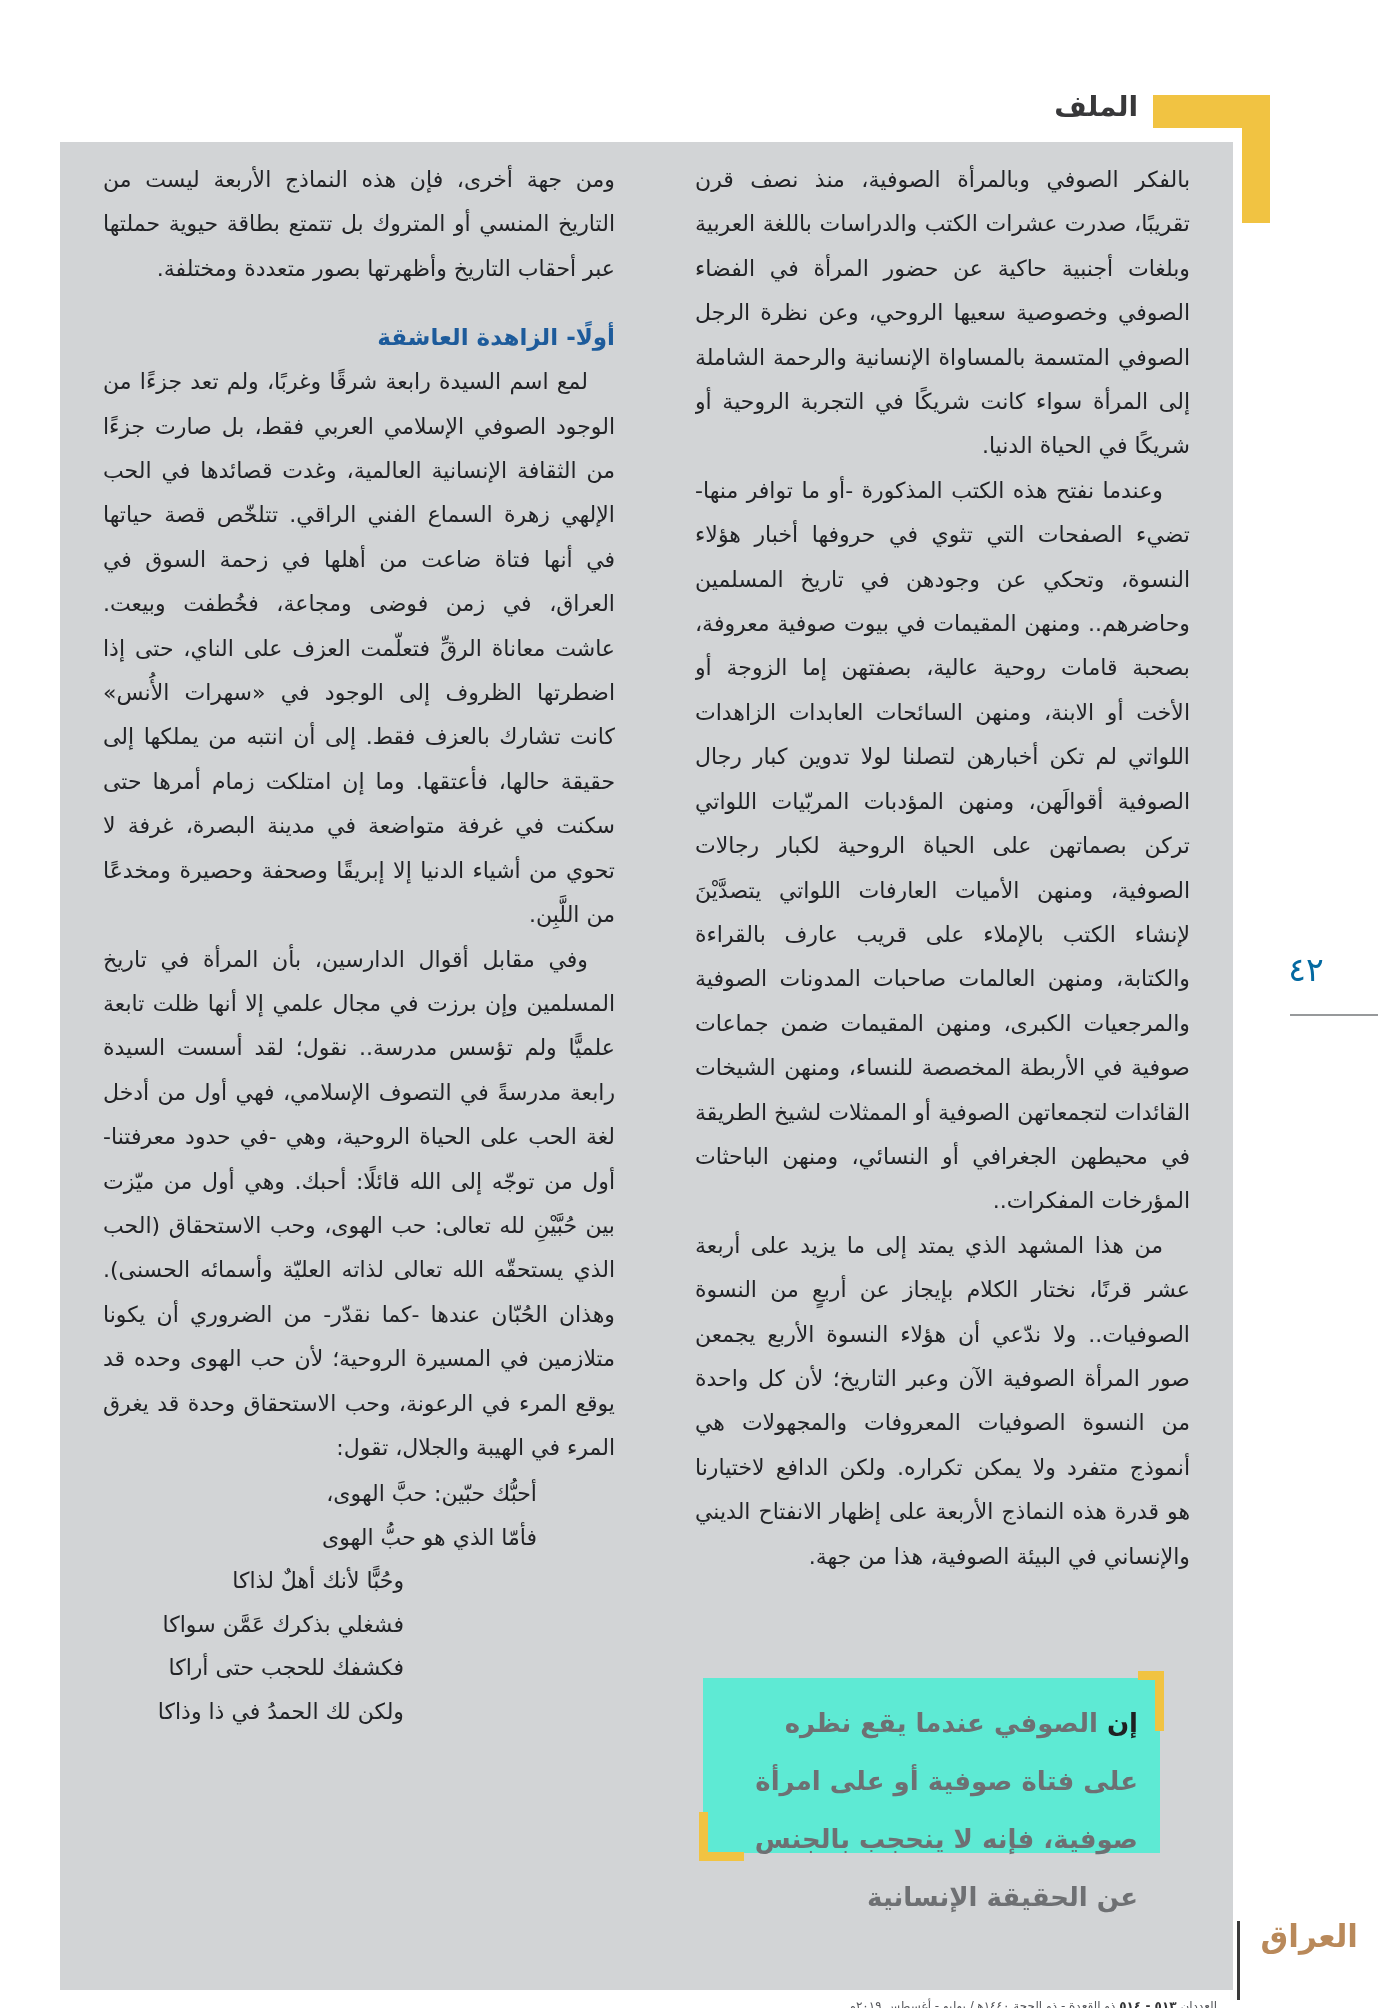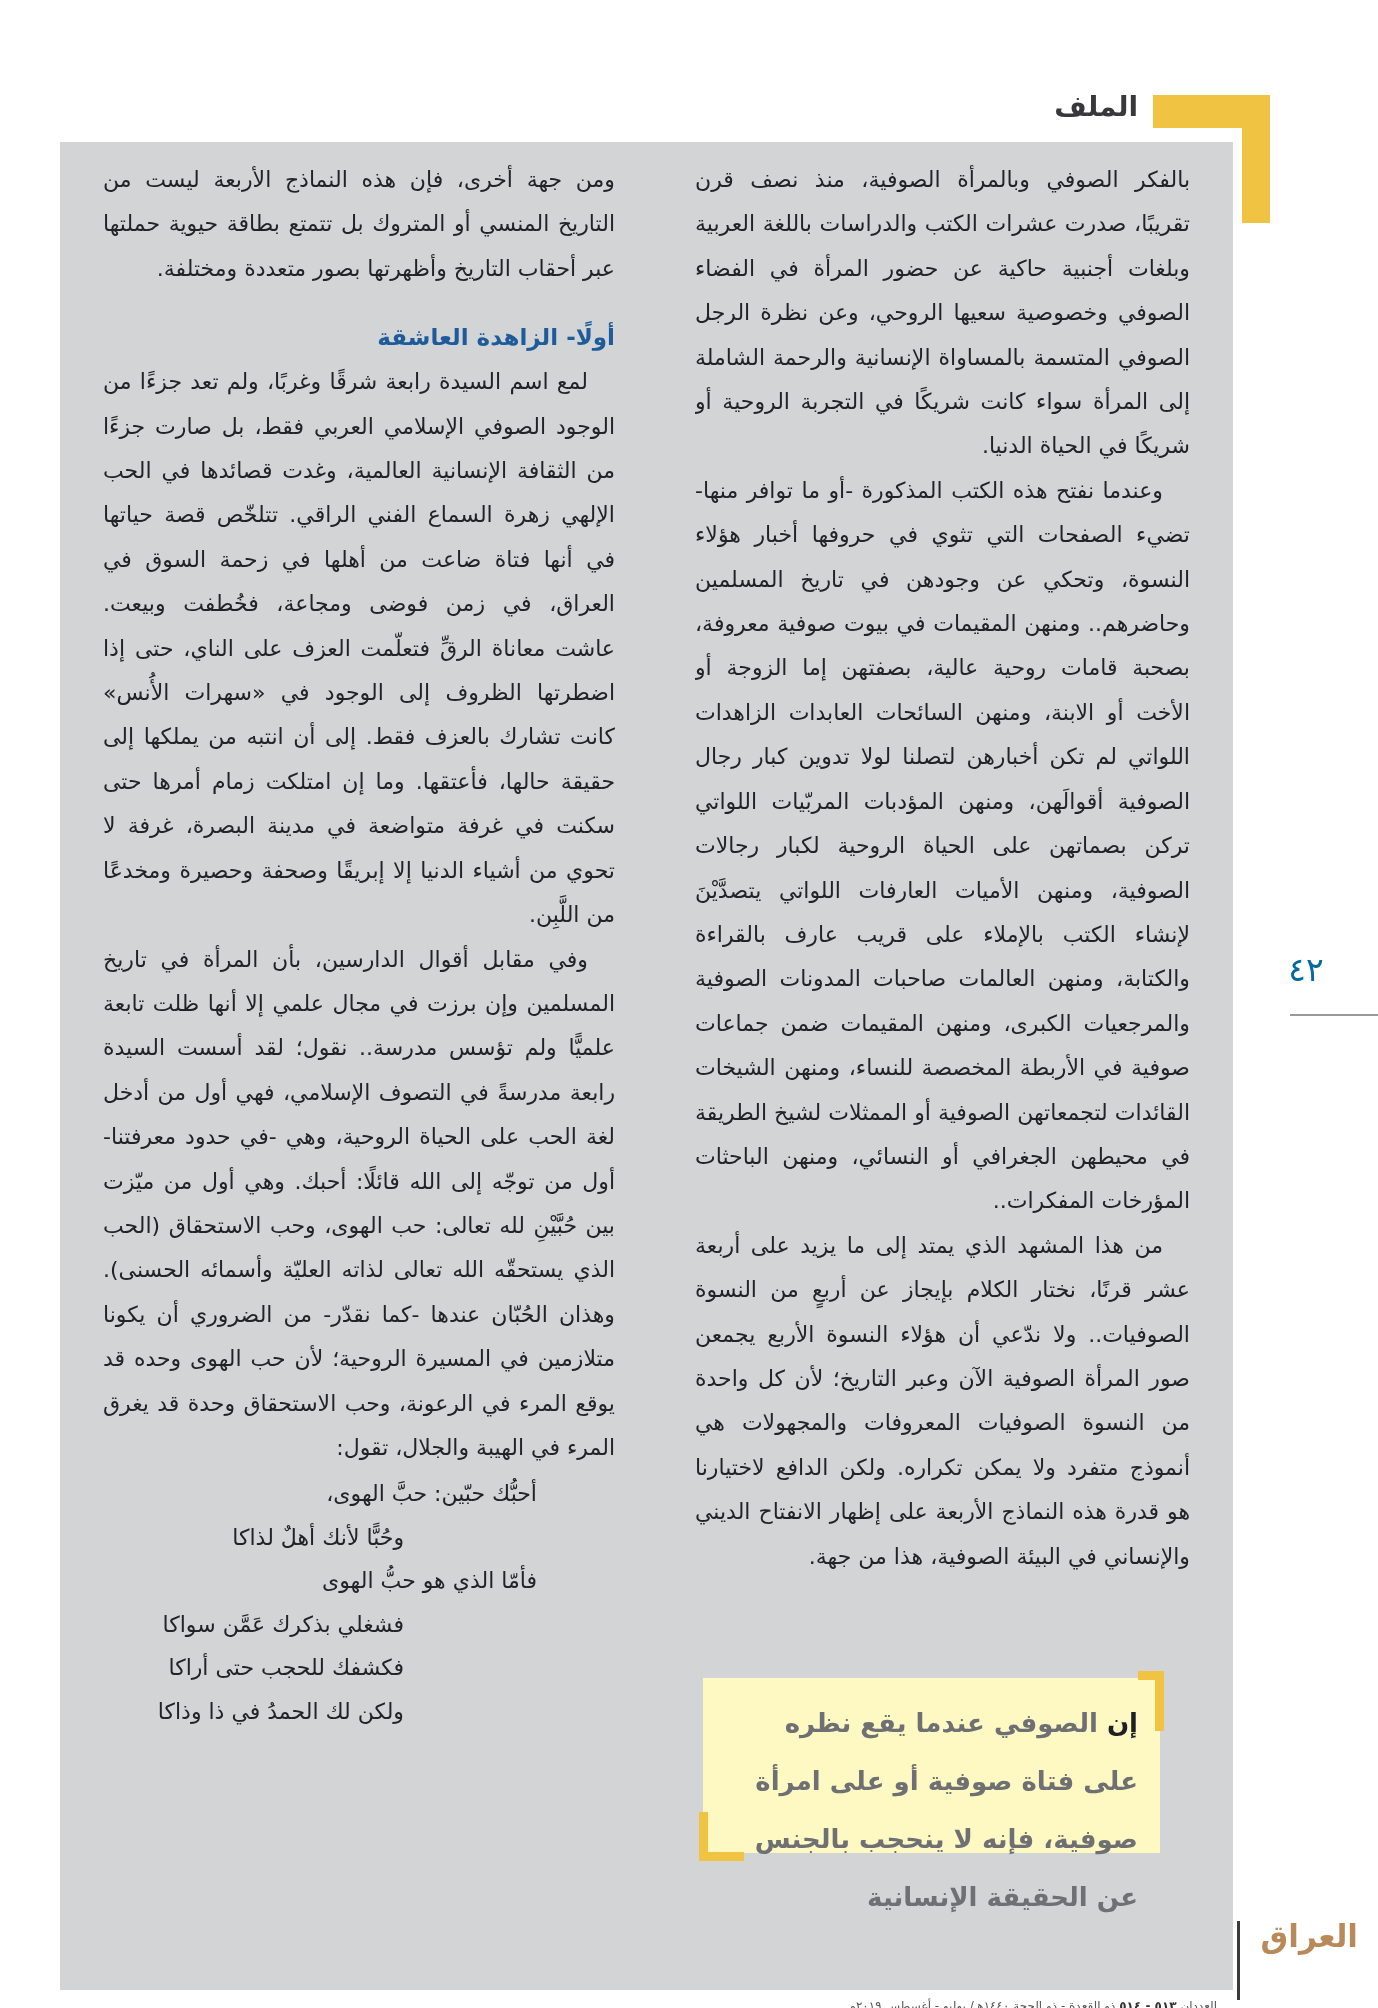--- a/index.html
+++ b/index.html
@@ -27,21 +27,21 @@
   .blue-heading{font-weight:bold;color:#1D5B9B;font-size:23px;line-height:45px;}
   .blue-heading.first{margin-top:24px;}
   .poem{margin-top:2px;}
   .verse{line-height:43.5px;text-align:right;white-space:nowrap;}
   .verse.odd{padding-left:0;padding-right:0;text-align:right;margin-right:0;
              padding-right:0;}
   .verse.odd{padding-right:78px;}
   .verse.even{padding-right:211px;}
   
   .quote-box{
-    left:703px;top:1678px;width:457px;height:175px;background:#fef9c3;
+    left:703px;top:1678px;width:457px;height:175px;background:#5eead4;
     direction:rtl;box-sizing:border-box;padding:16px 22px 0 18px;
     font-size:26px;font-weight:bold;line-height:58px;color:#6E7073;
     text-align:right;
   }
   .quote-box .lead{color:#1f2022;}
   .q-tr-h{left:1138px;top:1671px;width:26px;height:9px;background:#F1C342;}
   .q-tr-v{left:1155px;top:1671px;width:9px;height:60px;background:#F1C342;}
   .q-bl-v{left:699px;top:1812px;width:9px;height:49px;background:#F1C342;}
   .q-bl-h{left:699px;top:1852px;width:45px;height:9px;background:#F1C342;}
   
@@ -73,22 +73,22 @@
     <p class="indent">من هذا المشهد الذي يمتد إلى ما يزيد على أربعة عشر قرنًا، نختار الكلام بإيجاز عن أربعٍ من النسوة الصوفيات.. ولا ندّعي أن هؤلاء النسوة الأربع يجمعن صور المرأة الصوفية الآن وعبر التاريخ؛ لأن كل واحدة من النسوة الصوفيات المعروفات والمجهولات هي أنموذج متفرد ولا يمكن تكراره. ولكن الدافع لاختيارنا هو قدرة هذه النماذج الأربعة على إظهار الانفتاح الديني والإنساني في البيئة الصوفية، هذا من جهة.</p>
   </div>
 
   <div class="abs col col-left" dir="rtl">
     <p>ومن جهة أخرى، فإن هذه النماذج الأربعة ليست من التاريخ المنسي أو المتروك بل تتمتع بطاقة حيوية حملتها عبر أحقاب التاريخ وأظهرتها بصور متعددة ومختلفة.</p>
     <div class="blue-heading first">أولًا- الزاهدة العاشقة</div>
     <p class="indent">لمع اسم السيدة رابعة شرقًا وغربًا، ولم تعد جزءًا من الوجود الصوفي الإسلامي العربي فقط، بل صارت جزءًا من الثقافة الإنسانية العالمية، وغدت قصائدها في الحب الإلهي زهرة السماع الفني الراقي. تتلخّص قصة حياتها في أنها فتاة ضاعت من أهلها في زحمة السوق في العراق، في زمن فوضى ومجاعة، فخُطفت وبيعت. عاشت معاناة الرقِّ فتعلّمت العزف على الناي، حتى إذا اضطرتها الظروف إلى الوجود في «سهرات الأُنس» كانت تشارك بالعزف فقط. إلى أن انتبه من يملكها إلى حقيقة حالها، فأعتقها. وما إن امتلكت زمام أمرها حتى سكنت في غرفة متواضعة في مدينة البصرة، غرفة لا تحوي من أشياء الدنيا إلا إبريقًا وصحفة وحصيرة ومخدعًا من اللَّبِن.</p>
     <p class="indent">وفي مقابل أقوال الدارسين، بأن المرأة في تاريخ المسلمين وإن برزت في مجال علمي إلا أنها ظلت تابعة علميًّا ولم تؤسس مدرسة.. نقول؛ لقد أسست السيدة رابعة مدرسةً في التصوف الإسلامي، فهي أول من أدخل لغة الحب على الحياة الروحية، وهي -في حدود معرفتنا- أول من توجّه إلى الله قائلًا: أحبك. وهي أول من ميّزت بين حُبَّيْنِ لله تعالى: حب الهوى، وحب الاستحقاق (الحب الذي يستحقّه الله تعالى لذاته العليّة وأسمائه الحسنى). وهذان الحُبّان عندها -كما نقدّر- من الضروري أن يكونا متلازمين في المسيرة الروحية؛ لأن حب الهوى وحده قد يوقع المرء في الرعونة، وحب الاستحقاق وحدة قد يغرق المرء في الهيبة والجلال، تقول:</p>
     <div class="poem">
       <div class="verse odd">أحبُّك حبّين: حبَّ الهوى،</div>
+      <div class="verse odd">فأمّا الذي هو حبُّ الهوى</div>
       <div class="verse even">وحُبًّا لأنك أهلٌ لذاكا</div>
-      <div class="verse odd">فأمّا الذي هو حبُّ الهوى</div>
       <div class="verse even">فشغلي بذكرك عَمَّن سواكا</div>
       <div class="verse even">فكشفك للحجب حتى أراكا</div>
       <div class="verse even">ولكن لك الحمدُ في ذا وذاكا</div>
     </div>
   </div>
 
   <div class="abs quote-box" dir="rtl"><span class="lead">إن</span><span> الصوفي عندما يقع نظره على فتاة صوفية أو على امرأة صوفية، فإنه لا ينحجب بالجنس عن الحقيقة الإنسانية</span></div>
   <div class="abs q-tr-h"></div>
   <div class="abs q-tr-v"></div>
   <div class="abs q-bl-v"></div>

